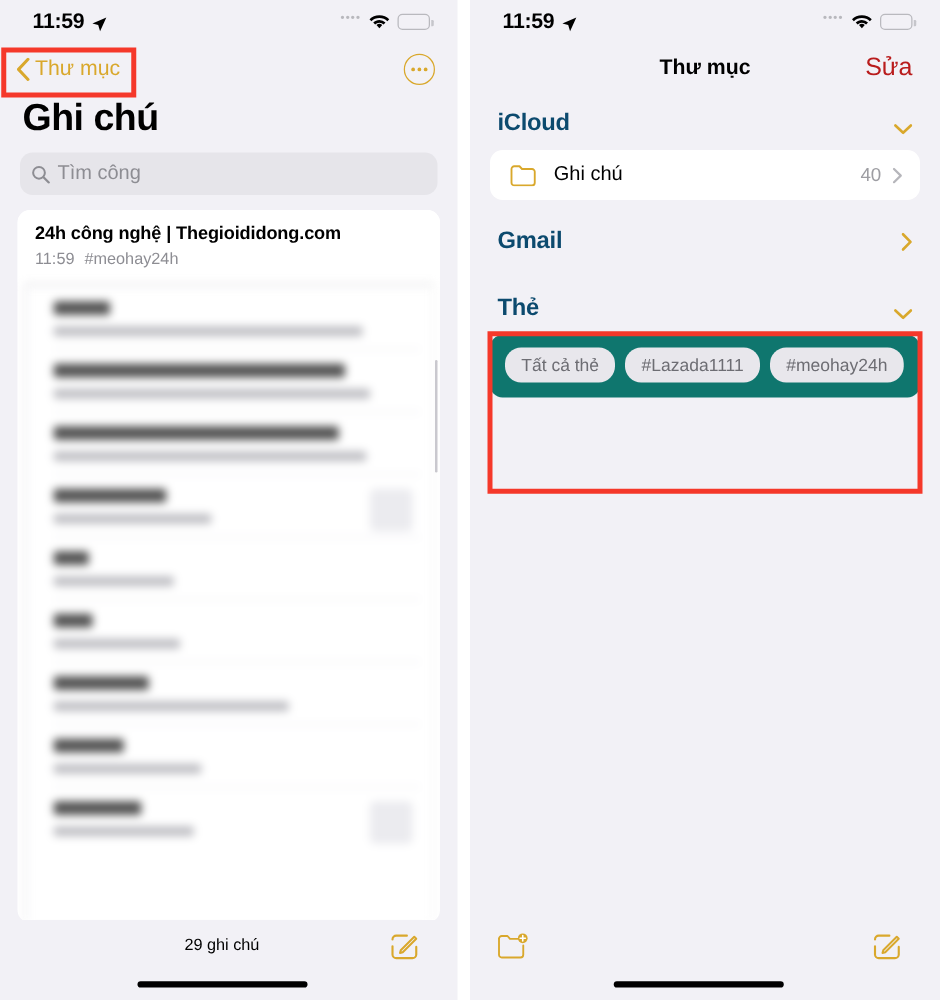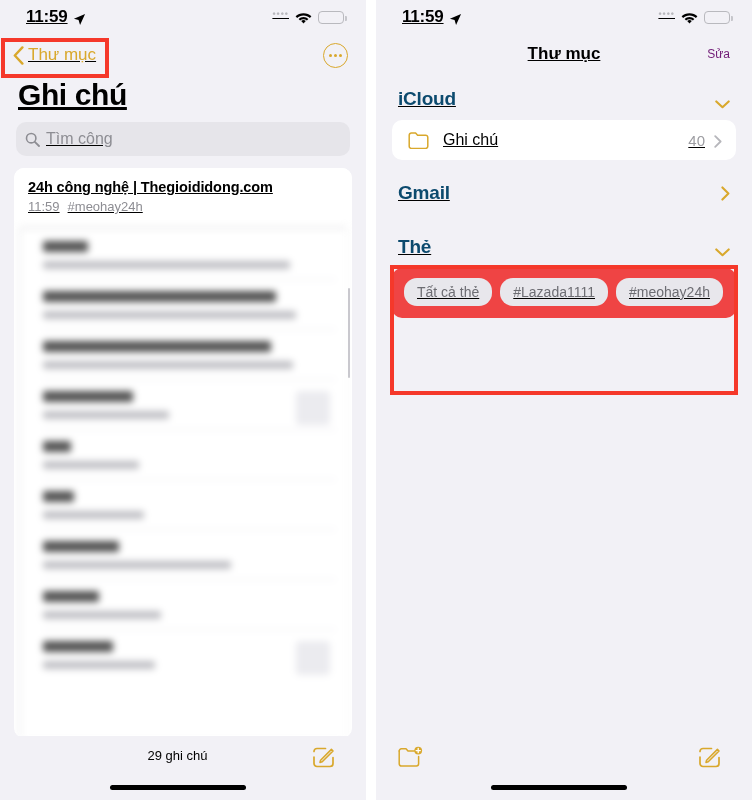--- a/index.html
+++ b/index.html
@@ -2,21 +2,21 @@
 <html><head>
 <meta charset="utf-8">
 <style>
   * { box-sizing: border-box; margin: 0; padding: 0; }
   html, body {
     width: 752px; height: 800px;
     background: #ffffff;
     font-family: "Liberation Sans", sans-serif;
     overflow: hidden;
   }
-  .screens { display: flex; width: 752px; height: 764px; background: #ffffff; text-decoration: underline; }
+  .screens { display: flex; width: 752px; height: 764px; background: #ffffff; }
 
   .phone {
     position: relative;
     width: 366px;
     height: 800px;
     background: #f2f1f6;
     overflow: hidden;
   }
   .phone.left { margin-right: 10px; }
   .phone.right { width: 376px; }
@@ -135,42 +135,42 @@
     position: absolute; left: 50%; transform: translateX(-50%);
     bottom: 10px; width: 136px; height: 5px; border-radius: 3px; background: #000;
   }
 
   
   .r-navrow {
     height: 40px; display: flex; align-items: center; justify-content: center;
     position: relative;
   }
   .r-navtitle { font-size: 17px; font-weight: bold; color: #000; }
-  .r-edit { position: absolute; right: 22px; color: #701a75; font-size: 12px; }
+  .r-edit { position: absolute; right: 22px; color: #b91c1c; font-size: 20px; }
 
   .group-head {
     display: flex; align-items: center; justify-content: space-between;
     padding: 14px 22px 10px 22px;
   }
   .group-name { font-size: 19px; font-weight: bold; color: #0c4a6e; letter-spacing: -0.2px; }
   .chev-down { width: 15px; height: 9px; }
   .chev-right-y { width: 9px; height: 15px; }
 
   .card {
     margin: 0 16px; background: #fff; border-radius: 10px;
   }
   .row {
     display: flex; align-items: center; padding: 11px 14px 11px 16px;
   }
   .folder-ic { width: 21px; height: 18px; margin-right: 14px; }
   .row-label { font-size: 16px; color: #000; flex: 1; }
   .row-count { font-size: 15px; color: #9d9da2; margin-right: 9px; }
   .chev-right-g { width: 8px; height: 13px; }
 
-  .tagcard { margin: 0 16px; background: #ef4444; border-radius: 10px; padding: 10px 12px 12px 12px; text-align: right; }
+  .tagcard { margin: 0 16px; background: #0f766e; border-radius: 10px; padding: 10px 12px 12px 12px; text-align: right; }
   .chips { display: flex; flex-wrap: wrap; gap: 8px; }
   .chip {
     background: #e8e7ec; color: #6d6d73;
     border-radius: 13px; padding: 6px 13px; font-size: 14px;
   }
 
   
   .redbox { position: absolute; border: 4px solid #f5382a; pointer-events: none; }
   #redbox-back { left: 1px; top: 38px; width: 108px; height: 40px; }
   #redbox-tags { left: 14px; top: 265px; width: 348px; height: 130px; }

